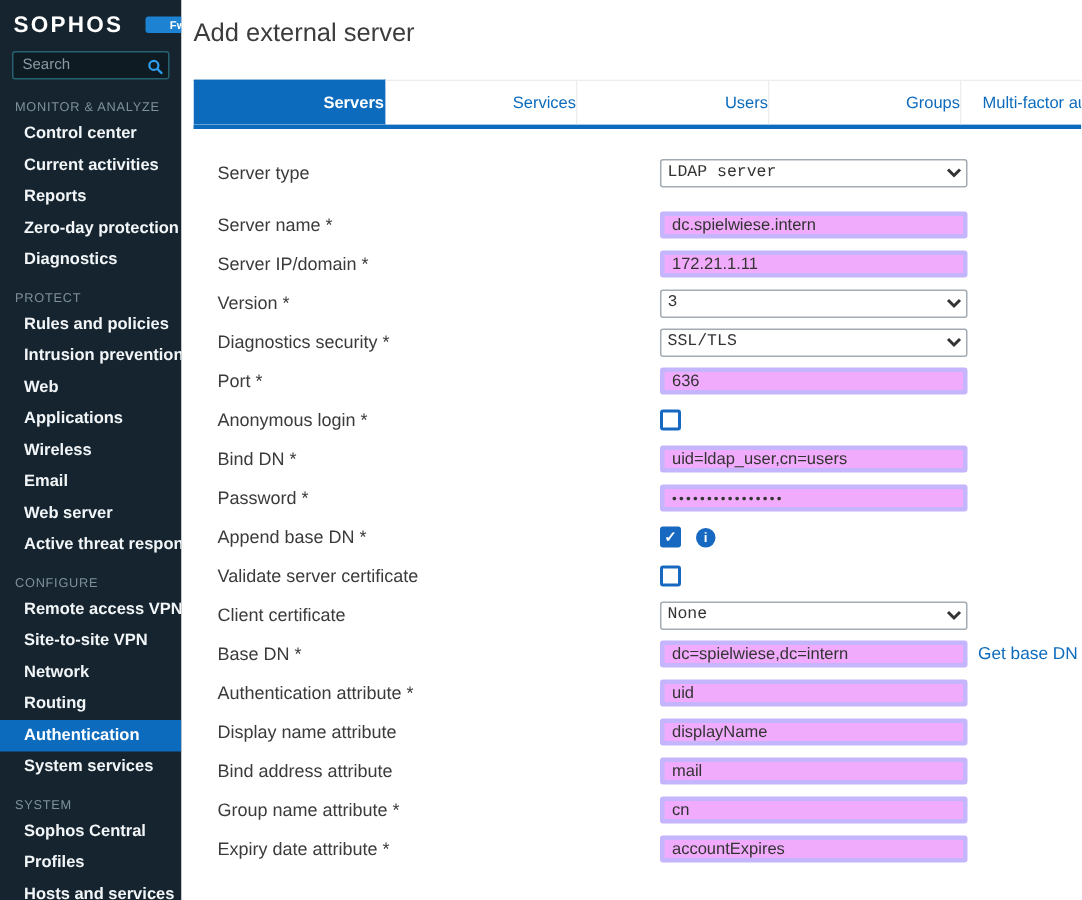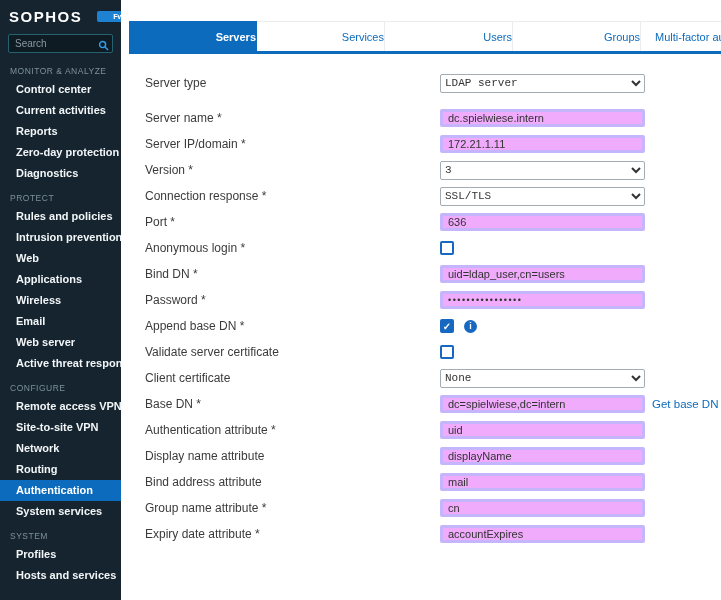--- a/index.html
+++ b/index.html
@@ -122,26 +122,28 @@
       <div class="nav-item">Web server</div>
       <div class="nav-item">Active threat response</div>
       <div class="nav-section">CONFIGURE</div>
       <div class="nav-item">Remote access VPN</div>
       <div class="nav-item">Site-to-site VPN</div>
       <div class="nav-item">Network</div>
       <div class="nav-item">Routing</div>
       <div class="nav-item active">Authentication</div>
       <div class="nav-item">System services</div>
       <div class="nav-section">SYSTEM</div>
+      <div class="nav-item">Sophos Central</div>
       <div class="nav-item">Profiles</div>
       <div class="nav-item">Hosts and services</div>
     </nav>
 </aside>
 
 <main class="main">
+  <h1 class="page-title">Add external server</h1>
   <div class="tab-bar">
       <div class="tab active">Servers</div>
       <div class="tab">Services</div>
       <div class="tab">Users</div>
       <div class="tab">Groups</div>
       <div class="tab">Multi-factor authentication</div>
     </div>
   <div class="form">
       <div class="form-row first">
         <div class="form-label">Server type</div>
@@ -161,21 +163,21 @@
           <input class="text-input" type="text" value="172.21.1.11" style="">
         </div>
       </div>
       <div class="form-row">
         <div class="form-label">Version *</div>
         <div class="form-control">
           <select class="select-input"><option>3</option></select>
         </div>
       </div>
       <div class="form-row">
-        <div class="form-label">Connection response *</div>
+        <div class="form-label">Diagnostics security *</div>
         <div class="form-control">
           <select class="select-input"><option>SSL/TLS</option></select>
         </div>
       </div>
       <div class="form-row">
         <div class="form-label">Port *</div>
         <div class="form-control">
           <input class="text-input" type="text" value="636" style="">
         </div>
       </div>

